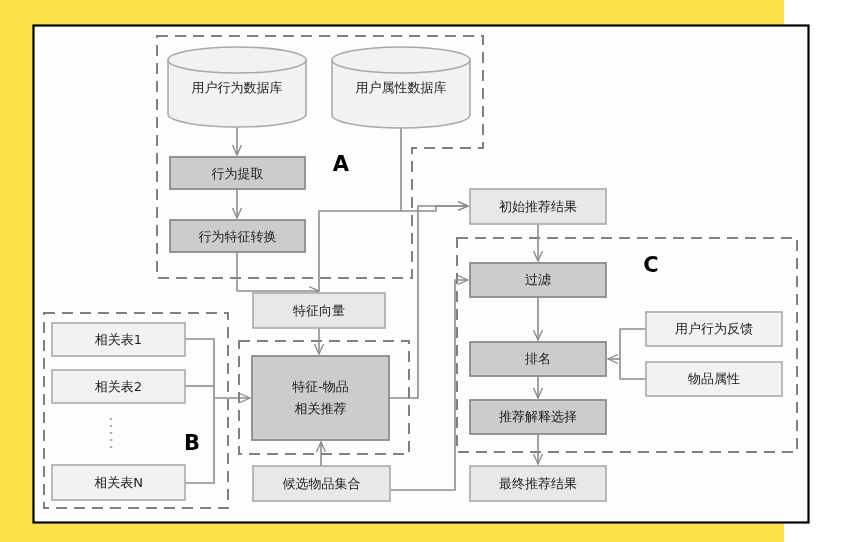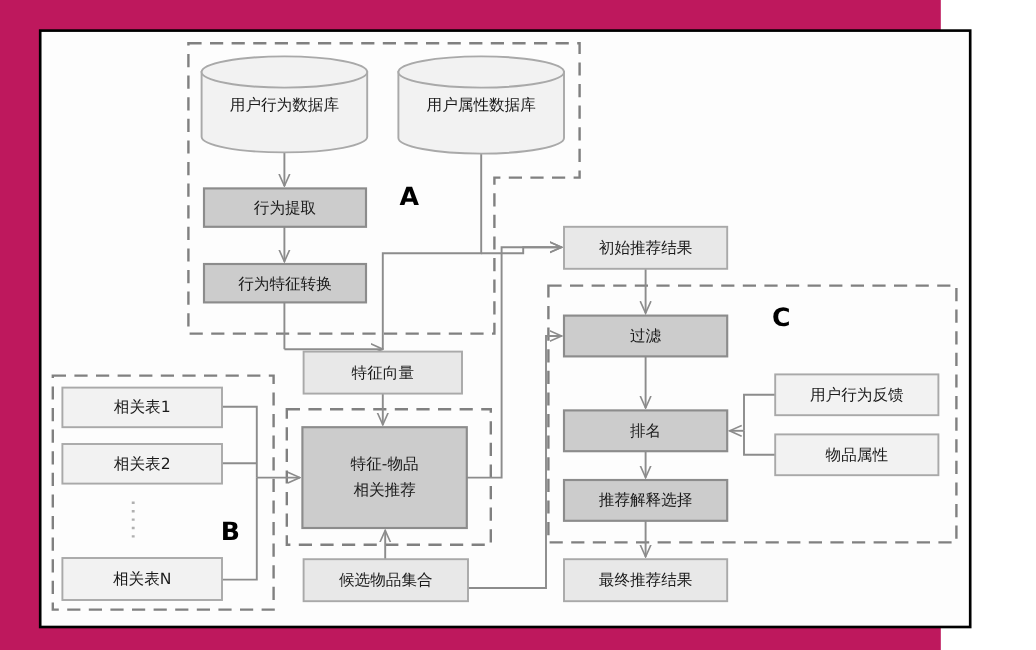--- a/index.html
+++ b/index.html
@@ -10,21 +10,21 @@
   body {
     width: 863px;
     height: 542px;
     font-family: "DejaVu Sans", "Liberation Sans", sans-serif;
     overflow: hidden;
   }
   #canvas {
     position: relative;
     width: 784px;
     height: 542px;
-    background: #be185d;
+    background: #fde047;
   }
   svg#diagram {
     position: absolute;
     left: 0;
     top: 0;
     width: 863px;
     height: 542px;
   }
   .node-label {
     font-family: "DejaVu Sans", "Liberation Sans", sans-serif;

